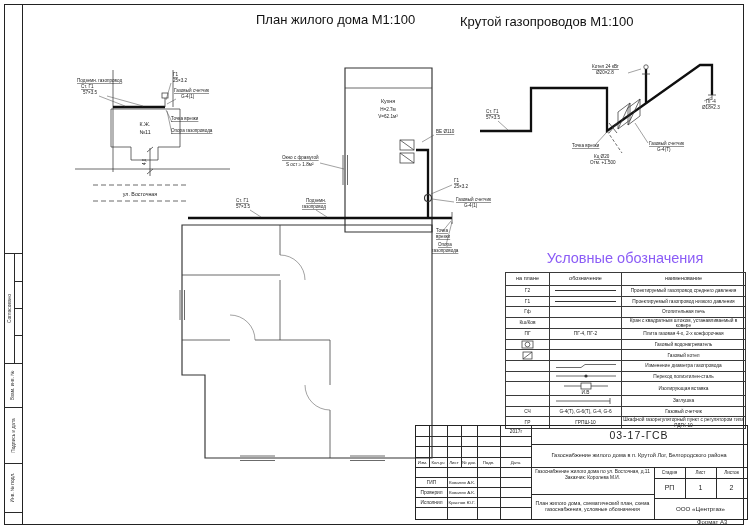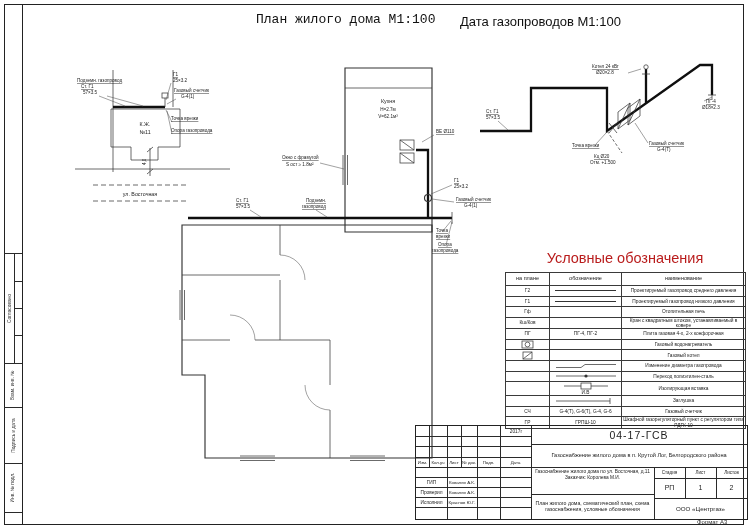--- a/index.html
+++ b/index.html
@@ -7,21 +7,21 @@
          font-family:"Liberation Sans",sans-serif;color:#1c1c1c;}
   .abs{position:absolute;}
   .outerframe{left:4px;top:4px;width:740px;height:521px;border:1.5px solid #222;box-sizing:border-box;}
   .stripv{left:22px;top:4px;height:521px;width:0;border-left:1px solid #222;}
   .hl{border-top:1px solid #2a2a2a;height:0;}
   .vl{border-left:1px solid #2a2a2a;width:0;}
   .c{display:flex;align-items:center;justify-content:center;text-align:center;}
   .vwrap{display:flex;align-items:center;justify-content:center;}
   .vwrap span{transform:rotate(-90deg);white-space:nowrap;font-size:4.8px;color:#333;}
   .maintitle{font-size:13px;color:#111;white-space:nowrap;}
-  .legendtitle{font-size:14.5px;color:#b91c1c;}
+  .legendtitle{font-size:14.5px;color:#8b5cf6;}
   
   table.legend{border-collapse:collapse;table-layout:fixed;width:240px;}
   table.legend th,table.legend td{border:0.8px solid #3a3a3a;padding:0;margin:0;
       font-size:4.8px;line-height:1.08;text-align:center;vertical-align:middle;height:9.6px;overflow:hidden;}
   table.legend th{font-size:5.5px;height:12px;font-weight:normal;}
   .lsym{width:86%;margin:0 auto;border-top:1px solid #333;height:0;}
   table.legend svg{display:block;margin:0 auto;}
   
   svg .w{stroke:#333;stroke-width:1.15;fill:none;}
   svg .wi{stroke:#3a3a3a;stroke-width:0.75;fill:none;}
@@ -57,22 +57,22 @@
   <div class="abs vwrap" style="left:4.5px;top:363px;width:17.5px;height:44px;">
       <span>Взам. инв. №</span>
     </div>
   <div class="abs vwrap" style="left:4.5px;top:407px;width:17.5px;height:56px;">
       <span>Подпись и дата</span>
     </div>
   <div class="abs vwrap" style="left:4.5px;top:463px;width:17.5px;height:49px;">
       <span>Инв. № подл.</span>
     </div>
 
-  <div class="abs maintitle" style="left:256px;top:12px;font-family:Liberation Mono, monospace;">План жилого дома М1:100</div>
-  <div class="abs maintitle" style="left:460px;top:14px;">Дата газопроводов М1:100</div>
+  <div class="abs maintitle" style="left:256px;top:12px;">План жилого дома М1:100</div>
+  <div class="abs maintitle" style="left:460px;top:14px;">Крутой газопроводов М1:100</div>
 
   <svg class="abs" style="left:55px;top:62px;" width="190" height="250" viewBox="0 0 190 250">
     <path class="wi" d="M58,8 V110 M118,8 V45"></path>
     <path class="wi" d="M20,107 H175"></path>
     <path class="wi" d="M56,47 H125 V85 H103 V98 H76 V85 H56 Z"></path>
     <path class="p" d="M58,45 H110"></path>
     <path class="wi" d="M110,45 V36"></path>
     <rect class="wi" x="107" y="31" width="6" height="5"></rect>
     <path class="ld" d="M44,34 L70,44 M52,34 L88,44 M116,21 L111,38 M121,37 L112,42 M117,60 L111,48 M117,72 L112,49"></path>
     <path class="wi" d="M95,86 V114 M92,90 L98,85 M92,112 L98,107"></path>
@@ -293,21 +293,21 @@
     <div class="abs c tb-cell" style="left:31px;top:71px;width:30px;height:10px;font-size:4.4px;">Краснов Ю.Г.</div>
 
     <div class="abs hl" style="left:115px;top:18px;width:216px;"></div>
     <div class="abs hl" style="left:115px;top:41px;width:216px;"></div>
     <div class="abs vl" style="left:238px;top:41px;height:52px;"></div>
     <div class="abs hl" style="left:115px;top:68px;width:123px;"></div>
     <div class="abs vl" style="left:269px;top:41px;height:31px;"></div>
     <div class="abs vl" style="left:300px;top:41px;height:31px;"></div>
     <div class="abs hl" style="left:238px;top:52px;width:93px;"></div>
     <div class="abs hl" style="left:238px;top:72px;width:93px;"></div>
-    <div class="abs c tb-cell" style="left:115px;top:1px;width:216px;height:16px;font-size:10.5px;letter-spacing:1px;">04-17-ГСВ</div>
+    <div class="abs c tb-cell" style="left:115px;top:1px;width:216px;height:16px;font-size:10.5px;letter-spacing:1px;">03-17-ГСВ</div>
     <div class="abs c tb-cell" style="left:117px;top:19px;width:212px;height:21px;font-size:5.6px;line-height:1.15;">Газоснабжение жилого дома в п. Крутой Лог, Белгородского района</div>
     <div class="abs" style="left:117px;top:43px;width:119px;height:24px;font-size:4.8px;line-height:1.2;text-align:center;">
       <div>Газоснабжение жилого дома по ул. Восточная, д.11</div>
       <div>Заказчик: Королева М.И.</div>
     </div>
     <div class="abs c tb-cell" style="left:117px;top:69px;width:119px;height:23px;font-size:5.2px;line-height:1.15;">План жилого дома, схематический план, схема газоснабжения, условные обозначения</div>
     <div class="abs c tb-cell" style="left:238px;top:42px;width:31px;height:9px;font-size:4.5px;">Стадия</div>
     <div class="abs c tb-cell" style="left:269px;top:42px;width:31px;height:9px;font-size:4.5px;">Лист</div>
     <div class="abs c tb-cell" style="left:300px;top:42px;width:31px;height:9px;font-size:4.5px;">Листов</div>
     <div class="abs c tb-cell" style="left:238px;top:52px;width:31px;height:19px;font-size:7px;">РП</div>

